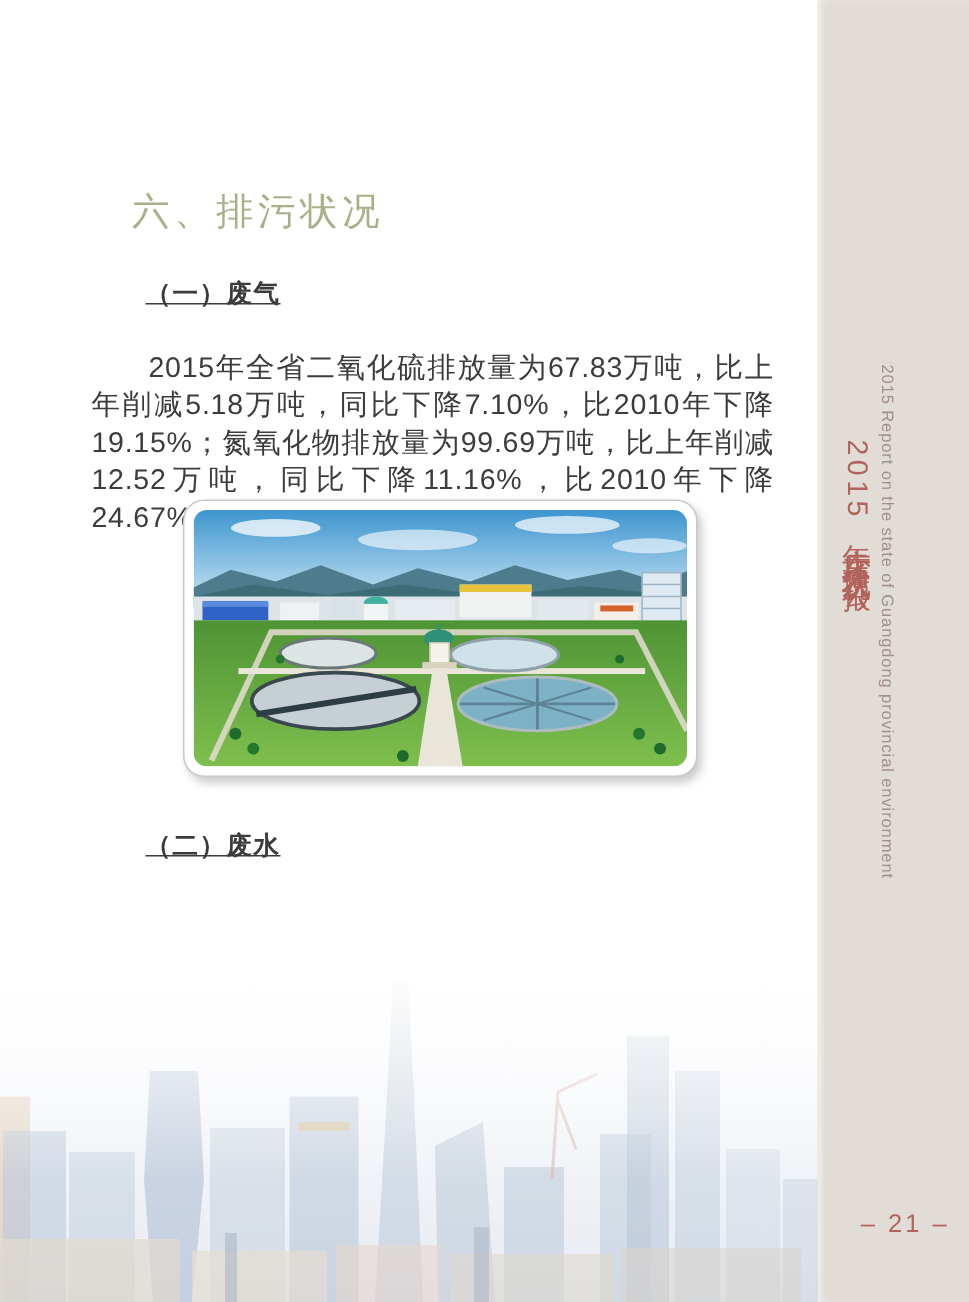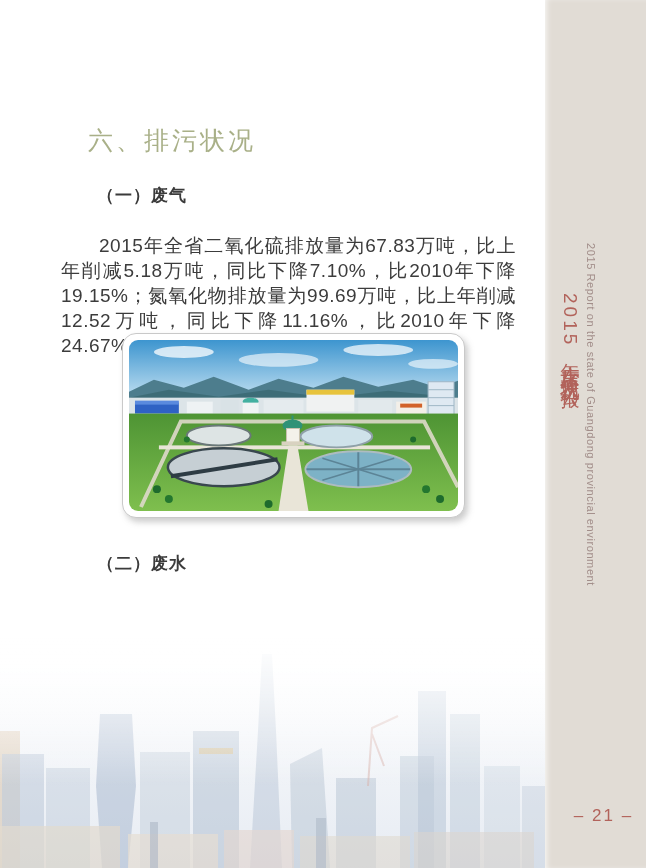--- a/index.html
+++ b/index.html
@@ -34,21 +34,21 @@
   }
 
   
   .content{position:absolute;left:0;top:0;width:545px;height:672px;z-index:1;}
   .doc-title{
     position:absolute;left:88px;top:124px;margin:0;
     font-size:25px;font-weight:400;color:#a9b088;letter-spacing:3px;
   }
   .sec-heading{
     position:absolute;left:97px;margin:0;
-    font-size:17px;font-weight:600;color:#3b3b3b;letter-spacing:1px;
+    font-size:17px;font-weight:600;color:#3b3b3b;letter-spacing:1px;text-decoration:underline;
   }
   .sec1{top:184px;}
   .sec2{top:552px;}
   .para{
     position:absolute;left:61px;width:455px;margin:0;
     font-size:19px;line-height:25px;color:#3c3c3c;
     text-align:justify;text-indent:2em;letter-spacing:0.5px;
   }
   .para1{top:233px;}
   .para2{top:585px;}

